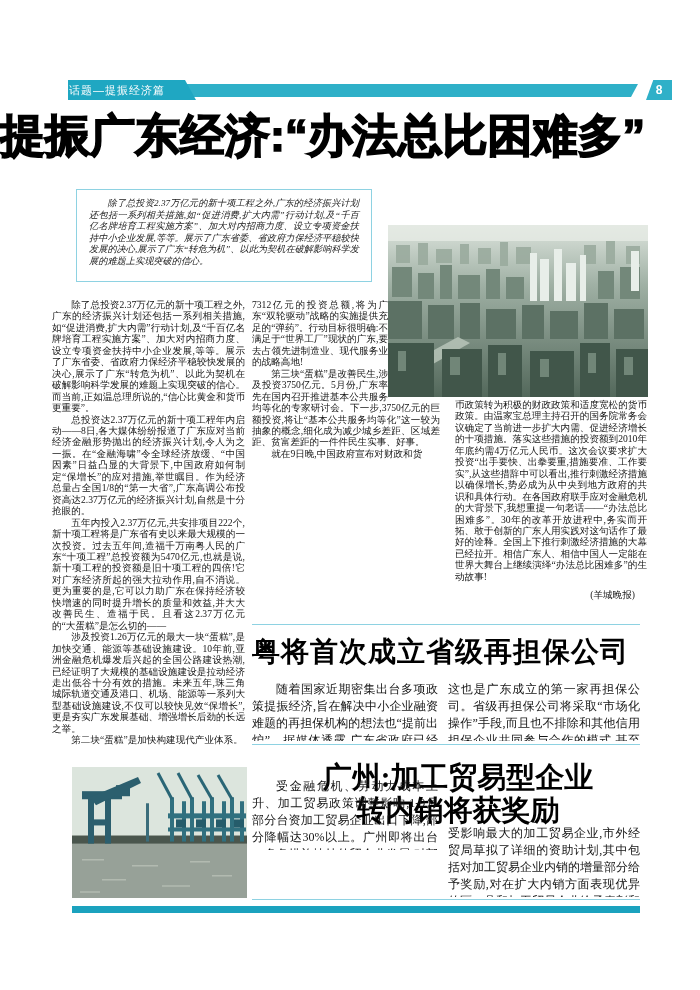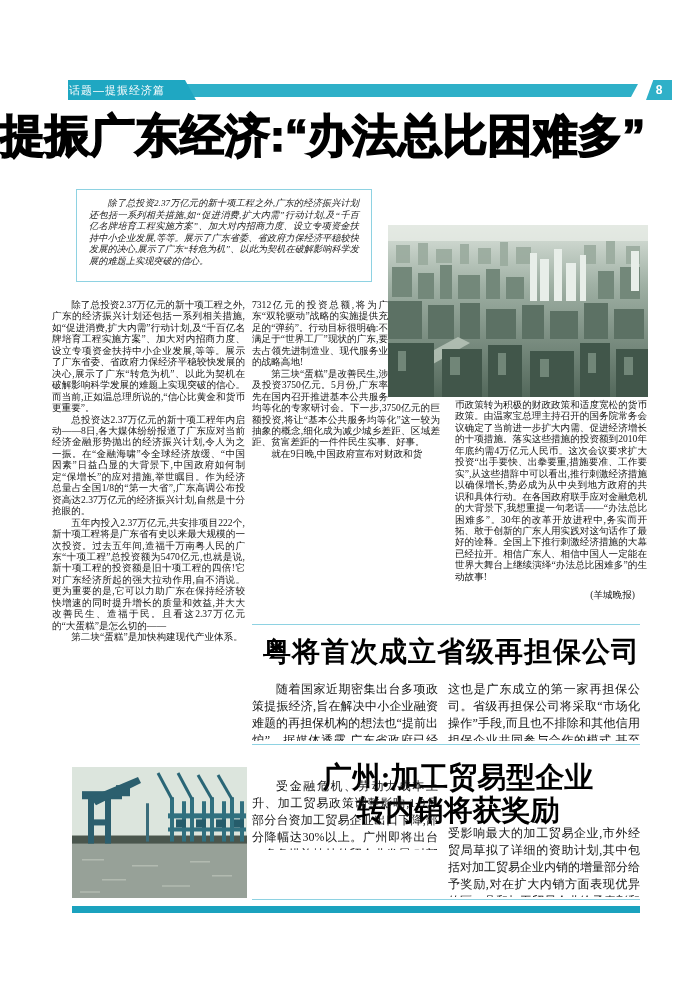--- a/index.html
+++ b/index.html
@@ -47,21 +47,21 @@
   .byline{text-align:right;text-indent:0 !important;padding-right:12px;margin-top:7px !important;}
 
   
   .divider{position:absolute;height:1px;background:var(--divider);}
   .d1{left:252px;top:624px;width:388px;}
   .d2{left:252px;top:744px;width:388px;}
   .d3{left:252px;top:899px;width:388px;}
   .footer-bar{position:absolute;left:72px;top:906px;width:568px;height:7px;background:var(--footer-bar);}
 
   
-  .a2-headline{position:absolute;left:252px;top:633px;width:388px;margin:0;text-align:right;
+  .a2-headline{position:absolute;left:252px;top:633px;width:388px;margin:0;text-align:left;
               font-size:28px;font-weight:bold;letter-spacing:1px;color:#000;white-space:nowrap;}
   .sub-col{position:absolute;font-size:12px;line-height:17px;text-align:justify;color:#151515;overflow:hidden;}
   .sub-col p{margin:0;}
   .indent p{text-indent:2em;}
   .a2-left{left:252px;top:681px;width:186px;height:60px;}
   .a2-right{left:448px;top:681px;width:192px;height:60px;}
 
   
   .a3-headline{position:absolute;left:252px;top:749px;width:388px;margin:12px;text-align:center;
               font-size:29px;font-weight:bold;line-height:33px;color:#000;}
@@ -153,20 +153,21 @@
         <rect x="200" y="128" width="8" height="20"></rect>
           <rect x="236" y="132" width="9" height="18"></rect>
       </g>
     </svg>
   </div>
 
   <div class="col col1">
     <p>除了总投资2.37万亿元的新十项工程之外,广东的经济振兴计划还包括一系列相关措施,如“促进消费,扩大内需”行动计划,及“千百亿名牌培育工程实施方案”、加大对内招商力度、设立专项资金扶持中小企业发展,等等。展示了广东省委、省政府力保经济平稳较快发展的决心,展示了广东“转危为机”、以此为契机在破解影响科学发展的难题上实现突破的信心。而当前,正如温总理所说的,“信心比黄金和货币更重要”。</p>
     <p>总投资达2.37万亿元的新十项工程年内启动——8日,各大媒体纷纷报道了广东应对当前经济金融形势抛出的经济振兴计划,令人为之一振。在“金融海啸”令全球经济放缓、“中国因素”日益凸显的大背景下,中国政府如何制定“保增长”的应对措施,举世瞩目。作为经济总量占全国1/8的“第一大省”,广东高调公布投资高达2.37万亿元的经济振兴计划,自然是十分抢眼的。</p>
     <p>五年内投入2.37万亿元,共安排项目222个,新十项工程将是广东省有史以来最大规模的一次投资。过去五年间,造福千万南粤人民的广东“十项工程”总投资额为5470亿元,也就是说,新十项工程的投资额是旧十项工程的四倍!它对广东经济所起的强大拉动作用,自不消说。更为重要的是,它可以力助广东在保持经济较快增速的同时提升增长的质量和效益,并大大改善民生、造福于民。且看这2.37万亿元的“大蛋糕”是怎么切的——</p>
+    <p>涉及投资1.26万亿元的最大一块“蛋糕”,是加快交通、能源等基础设施建设。10年前,亚洲金融危机爆发后兴起的全国公路建设热潮,已经证明了大规模的基础设施建设是拉动经济走出低谷十分有效的措施。未来五年,珠三角城际轨道交通及港口、机场、能源等一系列大型基础设施建设,不仅可以较快见效“保增长”,更是夯实广东发展基础、增强增长后劲的长远之举。</p>
     <p>第二块“蛋糕”是加快构建现代产业体系。</p>
   </div>
 
   <div class="col col2">
     <div class="photo-spacer"></div>
     <p class="noindent">7312亿元的投资总额,将为广东“双轮驱动”战略的实施提供充足的“弹药”。行动目标很明确:不满足于“世界工厂”现状的广东,要去占领先进制造业、现代服务业的战略高地!</p>
     <p>第三块“蛋糕”是改善民生,涉及投资3750亿元。5月份,广东率先在国内召开推进基本公共服务均等化的专家研讨会。下一步,3750亿元的巨额投资,将让“基本公共服务均等化”这一较为抽象的概念,细化成为减少城乡差距、区域差距、贫富差距的一件件民生实事、好事。</p>
     <p>就在9日晚,中国政府宣布对财政和货</p>
   </div>
 

